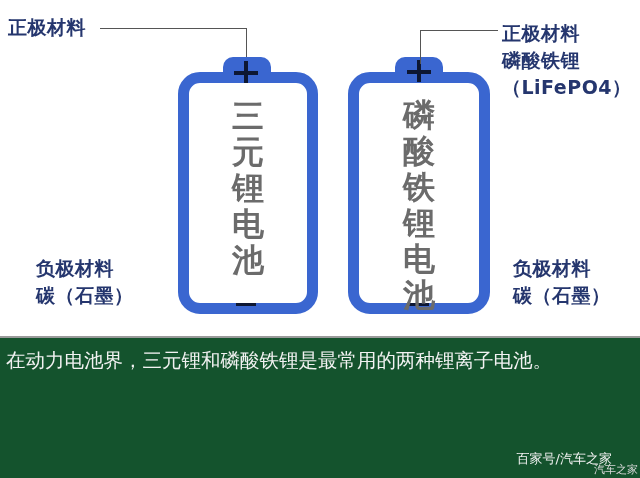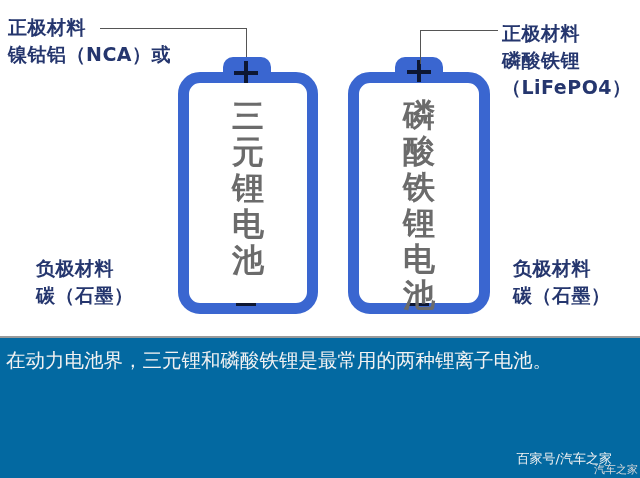--- a/index.html
+++ b/index.html
@@ -25,42 +25,41 @@
   }
   .plus-h, .plus-v, .minus { position: absolute; background: #0d1733; }
   .battery-text {
     position: absolute; color: #6b6b6b; font-weight: bold;
     font-size: 32px; line-height: 36px; text-align: center;
     width: 40px;
   }
   .battery-text span { display: block; }
   .caption {
     position: absolute; left: 0; top: 336px; width: 640px; height: 142px;
-    background: #0369a1; border-top: 2px solid #9a9a9a; box-sizing: border-box;
+    background: #14532d; border-top: 2px solid #9a9a9a; box-sizing: border-box;
   }
   .caption-text {
     position: absolute; left: 6px; top: 8px; color: #f2f2f2;
     font-size: 19.5px; line-height: 30px; white-space: nowrap;
   }
   .caption-text span { display: block; }
   .watermark {
     position: absolute; right: 28px; bottom: 10px; color: #f2f2f2;
     font-size: 13px; white-space: nowrap;
   }
   .watermark2 {
     position: absolute; right: 2px; bottom: 1px; color: #d8d8d8;
     font-size: 11px; white-space: nowrap;
   }
 </style>
 </head>
 <body>
 
 <div class="label" style="left:8px; top:14px;">
   <div>正极材料</div>
-  <div>镍钴铝（NCA）或</div>
 </div>
 
 <div class="connector" style="left:100px; top:28px; width:147px; height:1px;"></div>
 <div class="connector" style="left:246px; top:28px; width:1px; height:36px;"></div>
 
 <div class="nub" style="left:223px; top:57px; width:48px; height:16px;"></div>
 <div class="battery" style="left:178px; top:72px; width:140px; height:242px;"></div>
 <div class="plus-h" style="left:234px; top:71px; width:24px; height:4px;"></div>
 <div class="plus-v" style="left:244px; top:61px; width:4px; height:22px;"></div>
 <div class="minus" style="left:236px; top:303px; width:20px; height:3px;"></div>

